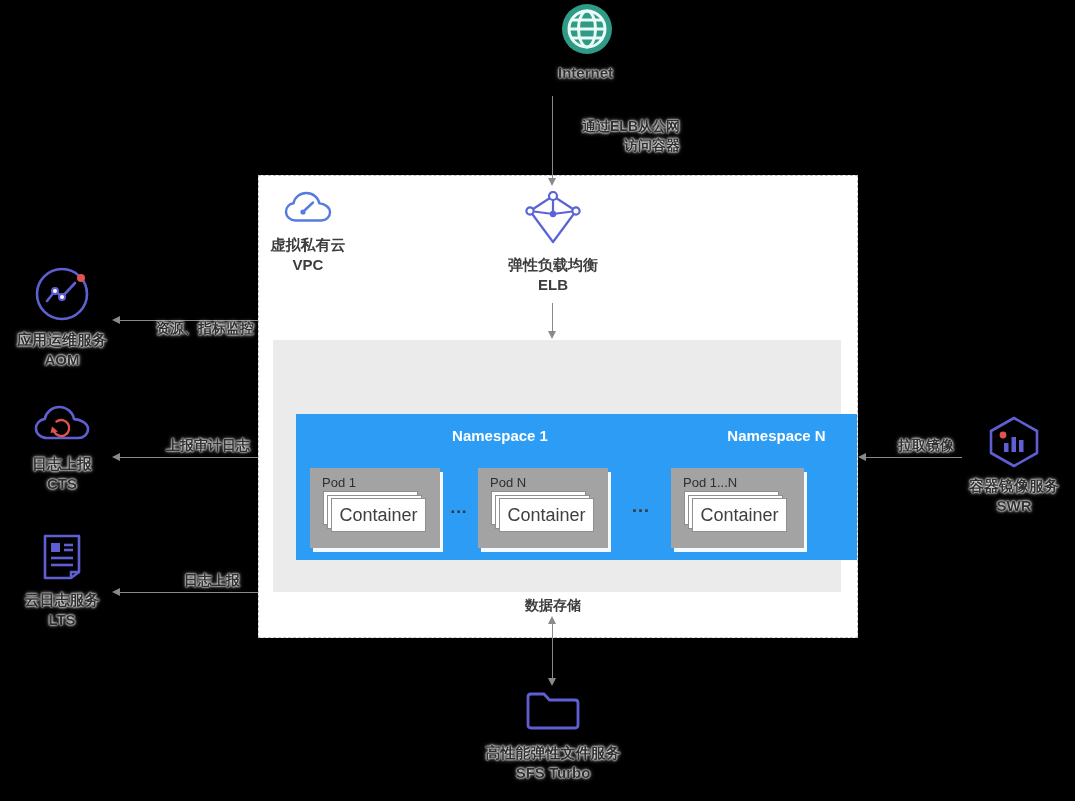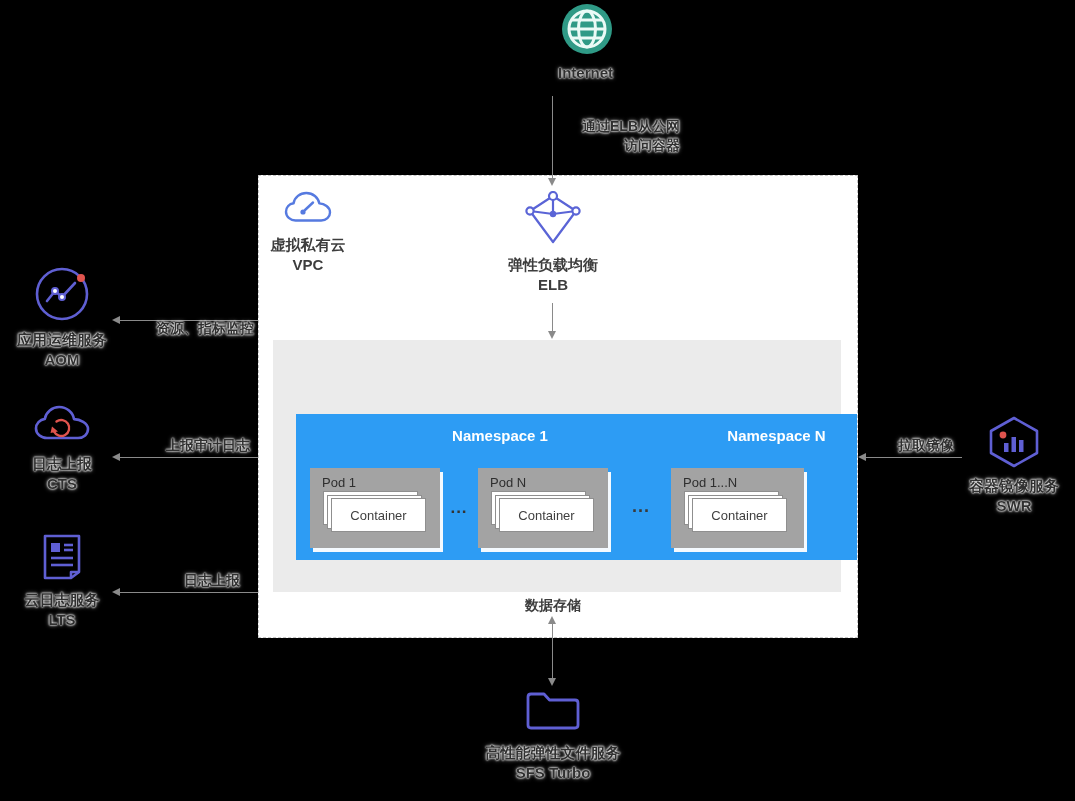--- a/index.html
+++ b/index.html
@@ -17,21 +17,21 @@
   .ns-title{text-align:center;color:#ffffff;font-size:15px;font-weight:bold;margin-top:13px;}
   .pod{position:absolute;background:#a3a3a3;box-shadow:3px 4px 0 rgba(255,255,255,.95);}
   .pod1{left:14px;top:54px;width:130px;height:80px;}
   .podN{left:182px;top:54px;width:130px;height:80px;}
   .pod1N{left:14px;top:54px;width:133px;height:80px;}
   .pod-label{position:absolute;left:12px;top:7px;font-size:13px;color:#2e2e2e;}
   .container-stack{position:absolute;left:21px;top:30px;width:95px;height:34px;}
   .card{position:absolute;width:95px;height:34px;background:#fff;border:1px solid #8f8f8f;box-sizing:border-box;}
   .card.l2{left:-8px;top:-7px;}
   .card.l1{left:-4px;top:-3px;}
-  .card.front{left:0;top:0;display:flex;align-items:center;justify-content:center;font-size:13px;color:#3f3f3f;}
+  .card.front{left:0;top:0;display:flex;align-items:center;justify-content:center;font-size:18px;color:#3f3f3f;}
   .pod-ellipsis{position:absolute;left:147px;top:84px;width:32px;text-align:center;
     font-weight:bold;color:#333;font-size:17px;letter-spacing:1px;}
   .ns-ellipsis{position:absolute;left:352px;top:156px;width:32px;text-align:center;
     font-weight:bold;color:#3a3a3a;font-size:18px;letter-spacing:1px;}
   .cci-header{position:absolute;left:180px;top:10px;display:flex;align-items:center;gap:10px;}
   .cci-title{font-size:17px;font-weight:bold;color:#3d3d3d;}
   
   .node{position:absolute;display:flex;flex-direction:column;align-items:center;text-align:center;}
   .nlabel{margin-top:8px;font-size:15px;line-height:20px;}
   .icon{display:block;line-height:0;}

